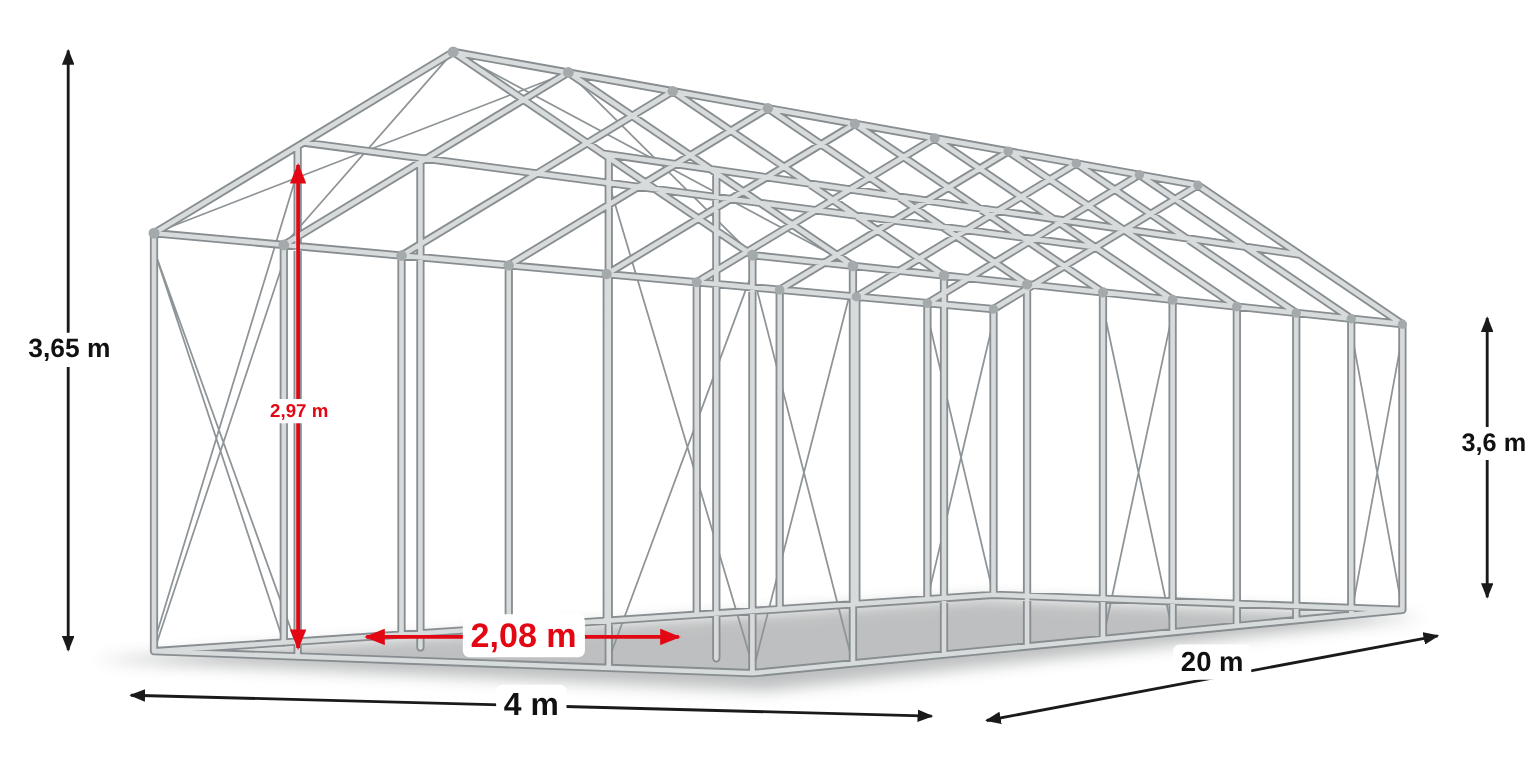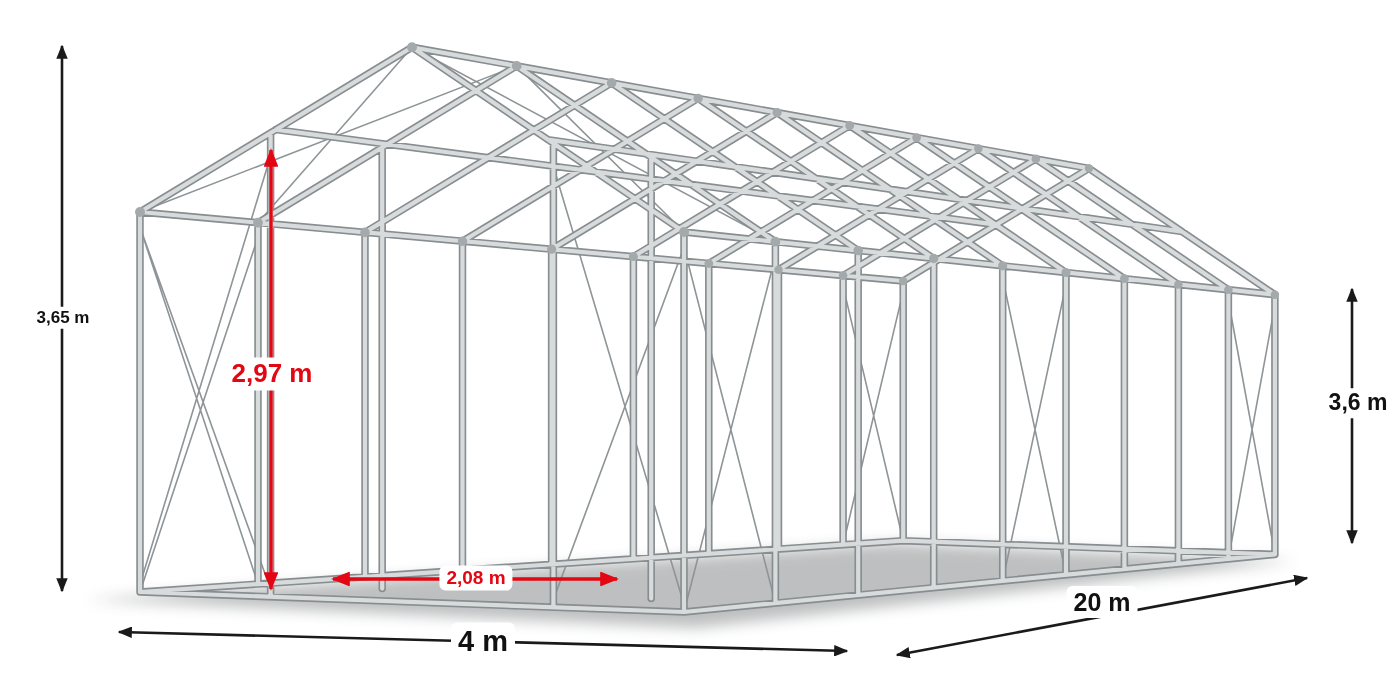--- a/index.html
+++ b/index.html
@@ -15,23 +15,23 @@
     position:absolute;
     transform:translate(-50%,-50%);
     background:#ffffff;
     padding:1px 7px;
     border-radius:6px;
     font-weight:bold;
     white-space:nowrap;
     line-height:1.2;
     z-index:5;
   }
-  #lbl-0{left:63px;  top:318px; font-size:17px;}
-  #lbl-1{left:272px; top:374px; font-size:26px;}
-  #lbl-2{left:476px; top:578px; font-size:19px;}
+  #lbl-0{left:63px;  top:318px; font-size:24px;}
+  #lbl-1{left:272px; top:374px; font-size:17px;}
+  #lbl-2{left:476px; top:578px; font-size:31px;}
   #lbl-3{left:1358px;top:403px; font-size:23px; padding:1px 4px;}
   #lbl-4{left:483px; top:641px; font-size:29px;}
   #lbl-5{left:1102px;top:602px; font-size:25px;}
 </style>
 </head>
 <body>
 
 <div class="stage">
 
   <svg id="scene" width="1400" height="700" viewBox="0 0 1400 700">

